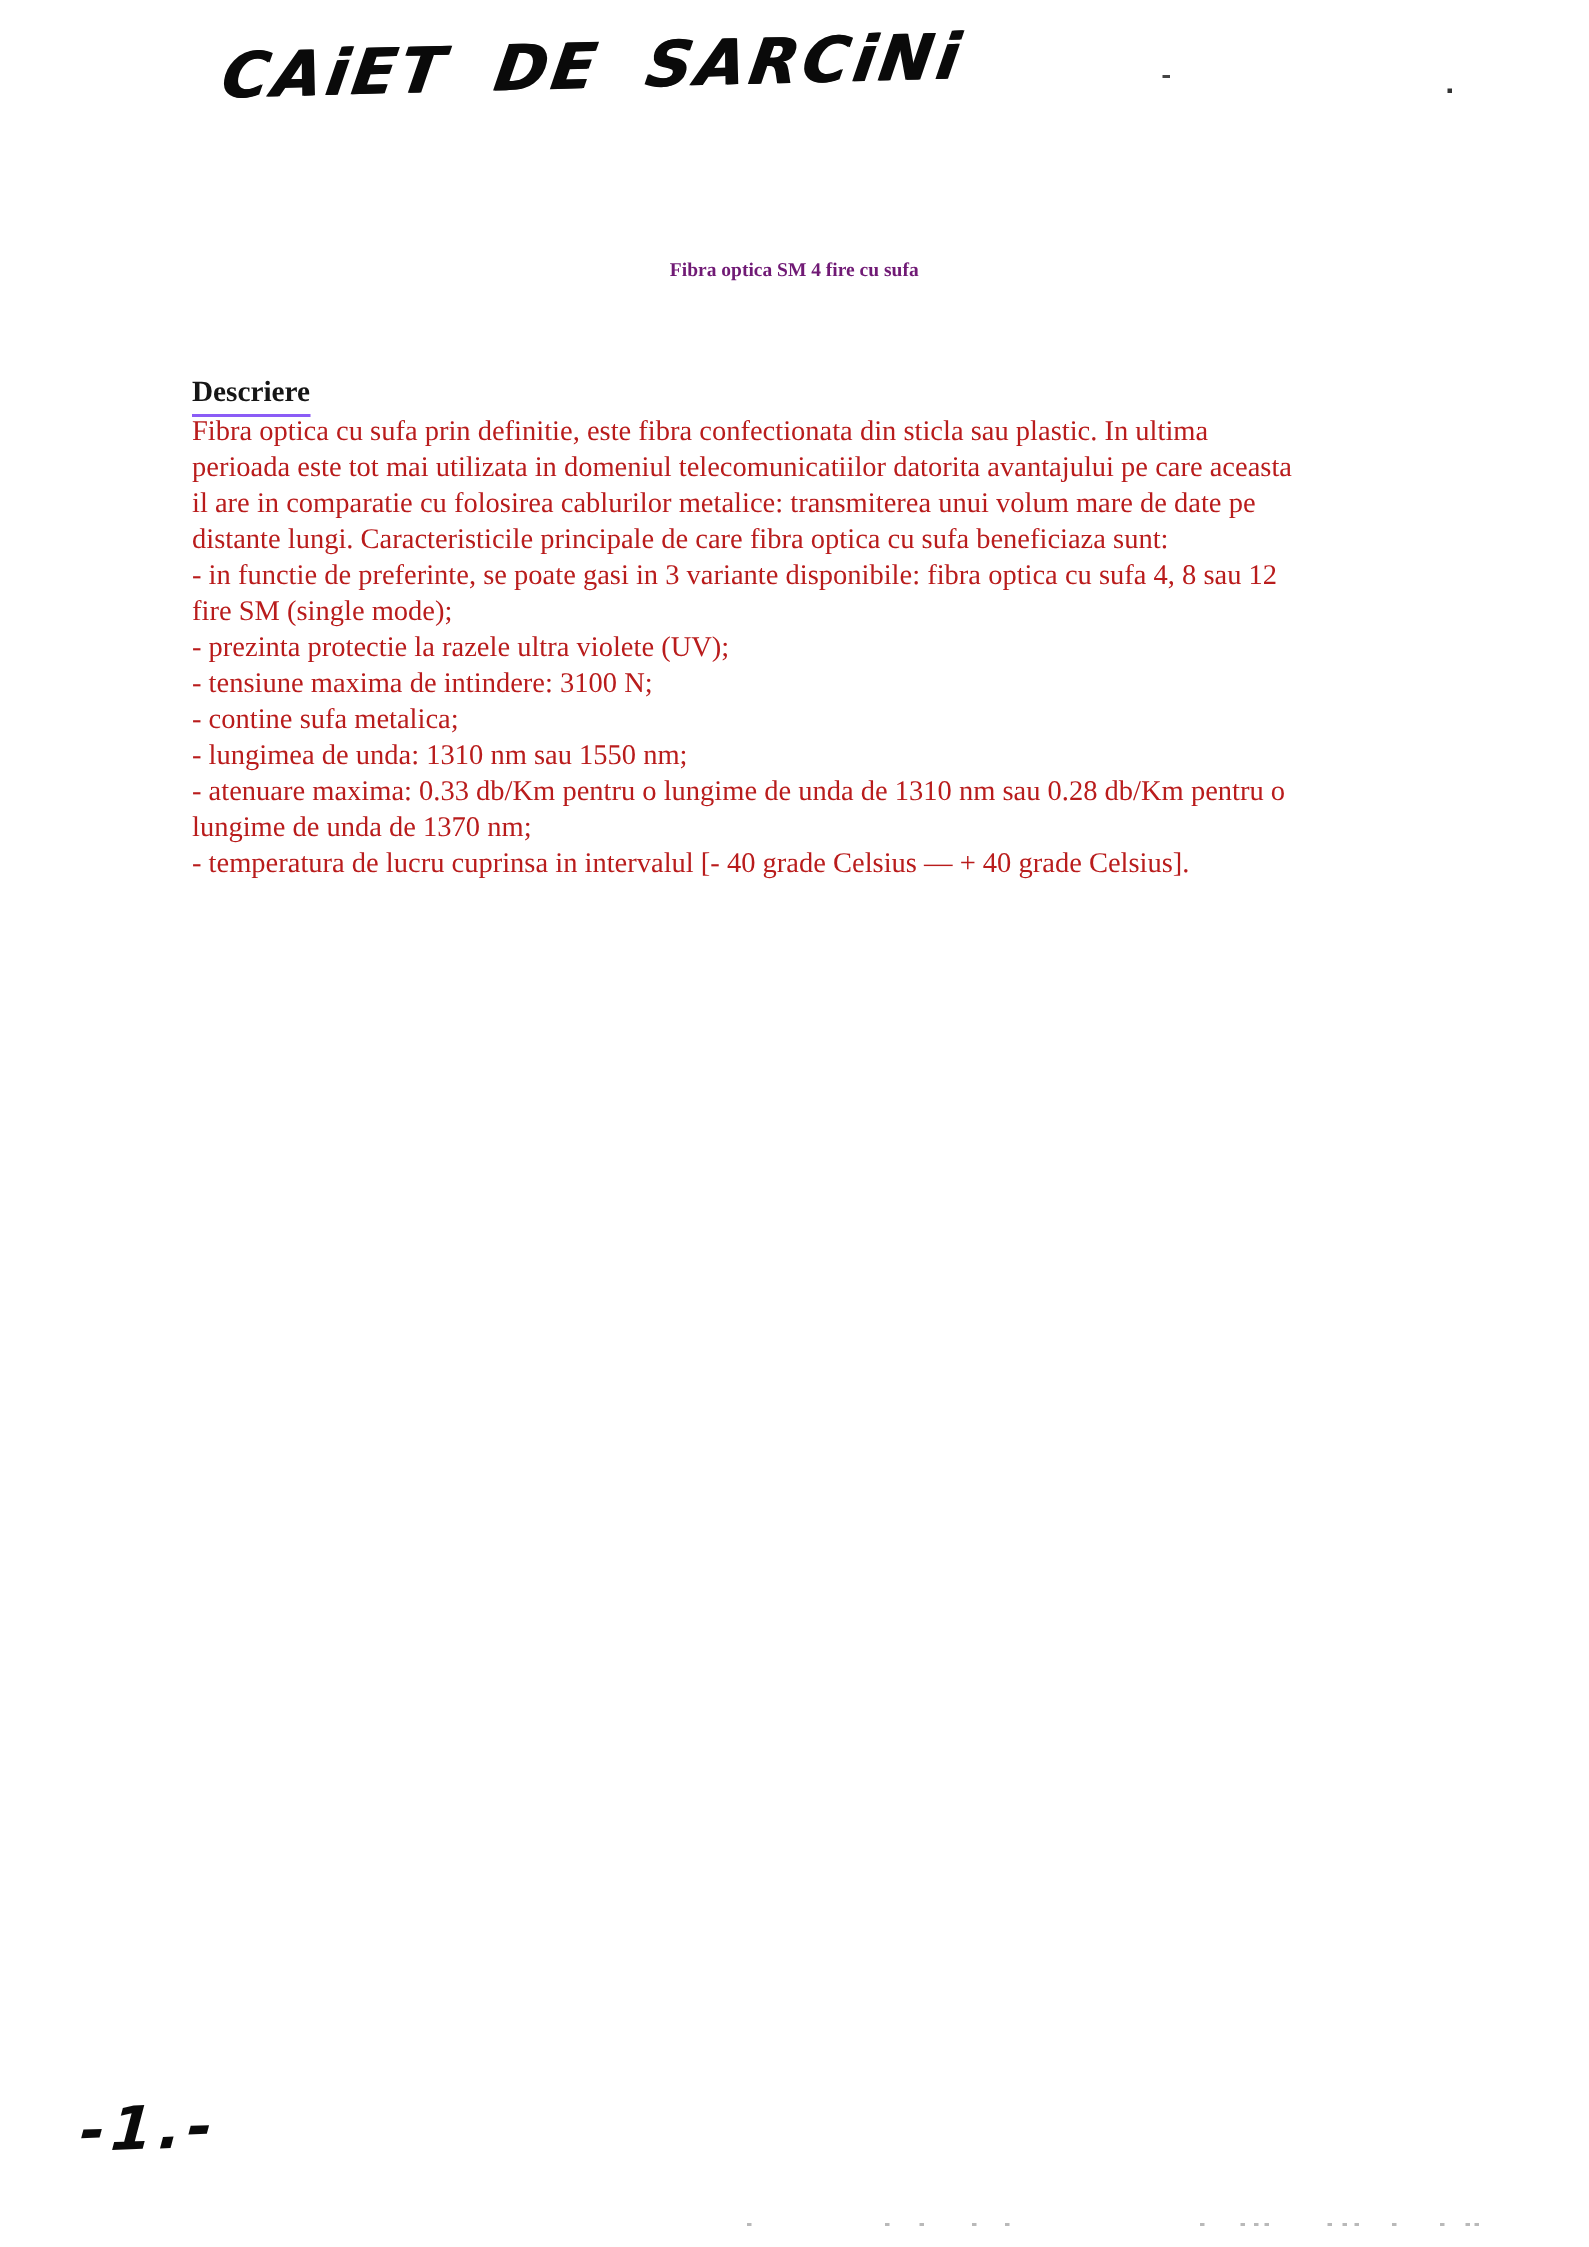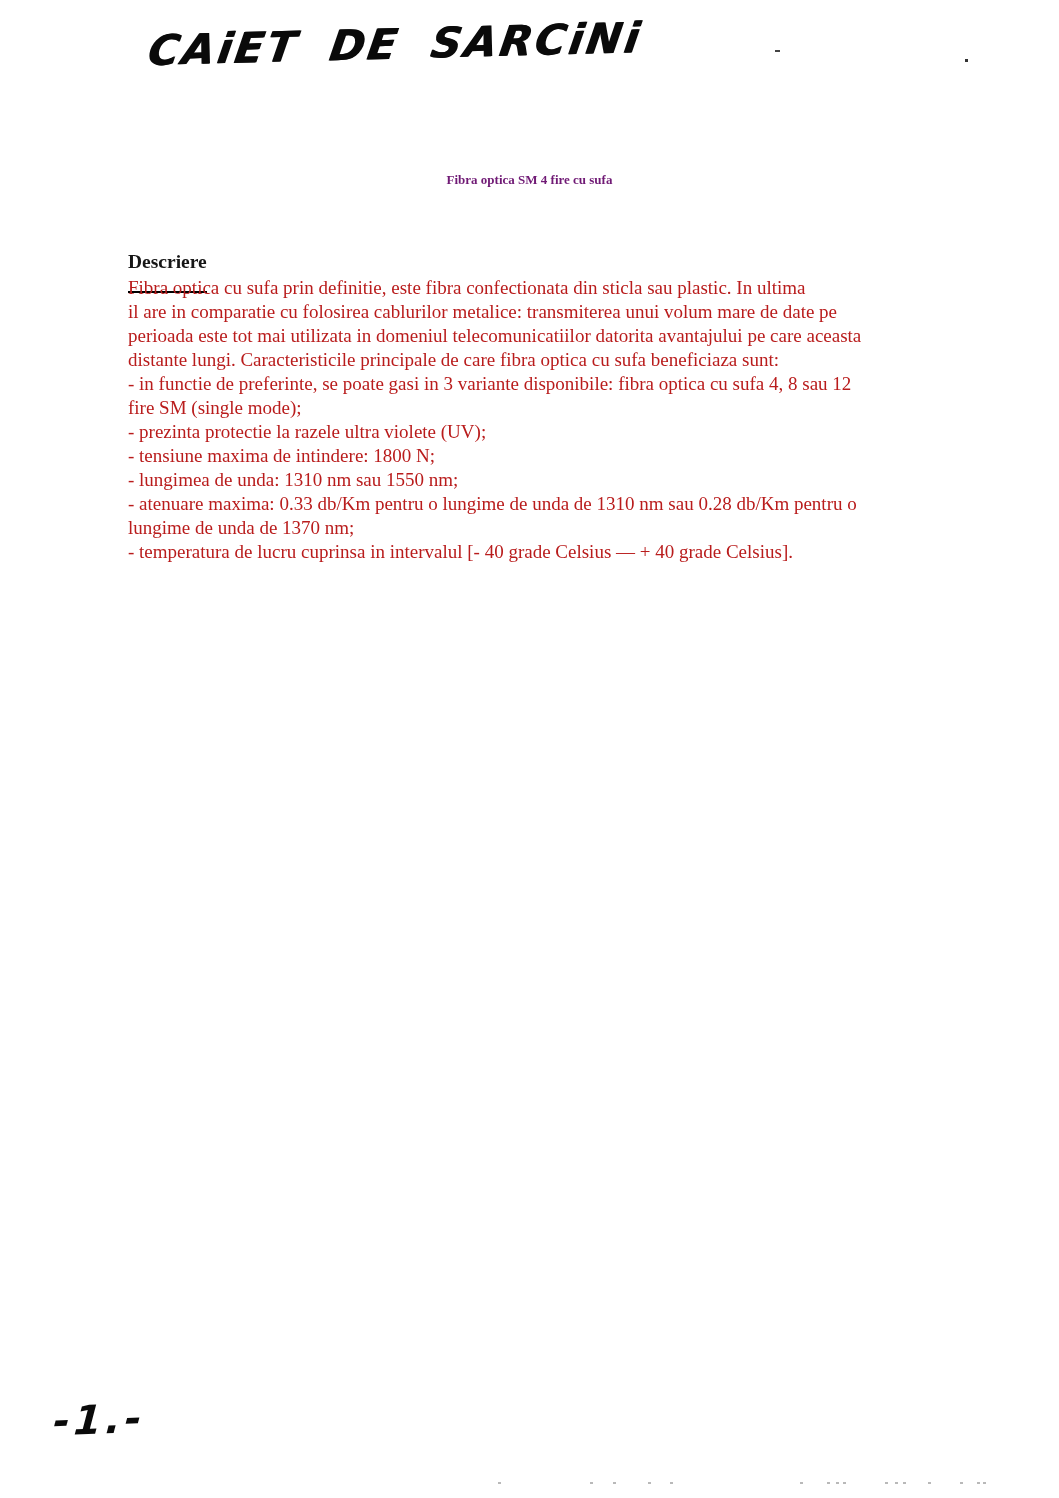--- a/index.html
+++ b/index.html
@@ -51,22 +51,22 @@
   .section-heading {
     position: absolute;
     left: 128px;
     top: 251px;
     font-weight: 700;
     font-size: 19.5px;
     color: #161616;
   }
   .section-heading .underline {
     display: inline-block;
-    border-bottom: 2px solid #000000;
-    padding-bottom: 18px;
+    border-bottom: 2px solid #8b5cf6;
+    padding-bottom: 3px;
   }
 
   
   .body-text {
     position: absolute;
     left: 128px;
     top: 276px;
     width: 880px;
     font-size: 19px;
     line-height: 24px;
@@ -125,27 +125,28 @@
   <span class="speck speck-b"></span>
 
   <div class="doc-title">Fibra optica SM 4 fire cu sufa</div>
 
   <div class="section-heading">
     <span class="underline">Descriere</span>
   </div>
 
   <div class="body-text">
     <div class="line">Fibra optica cu sufa prin definitie, este fibra confectionata din sticla sau plastic. In ultima</div>
+    <div class="line">perioada este tot mai utilizata in domeniul telecomunicatiilor datorita avantajului pe care aceasta</div>
     <div class="line">il are in comparatie cu folosirea cablurilor metalice: transmiterea unui volum mare de date pe</div>
-    <div class="line">perioada este tot mai utilizata in domeniul telecomunicatiilor datorita avantajului pe care aceasta</div>
     <div class="line">distante lungi. Caracteristicile principale de care fibra optica cu sufa beneficiaza sunt:</div>
     <div class="line">- in functie de preferinte, se poate gasi in 3 variante disponibile: fibra optica cu sufa 4, 8 sau 12</div>
     <div class="line">fire SM (single mode);</div>
     <div class="line">- prezinta protectie la razele ultra violete (UV);</div>
-    <div class="line">- tensiune maxima de intindere: 1800 N;</div>
+    <div class="line">- tensiune maxima de intindere: 3100 N;</div>
+    <div class="line">- contine sufa metalica;</div>
     <div class="line">- lungimea de unda: 1310 nm sau 1550 nm;</div>
     <div class="line">- atenuare maxima: 0.33 db/Km pentru o lungime de unda de 1310 nm sau 0.28 db/Km pentru o</div>
     <div class="line">lungime de unda de 1370 nm;</div>
     <div class="line">- temperatura de lucru cuprinsa in intervalul [- 40 grade Celsius — + 40 grade Celsius].</div>
   </div>
 
   <div class="page-number">-1.-</div>
 
   <div class="bottom-artifacts">
     <i style="left:498px"></i>

